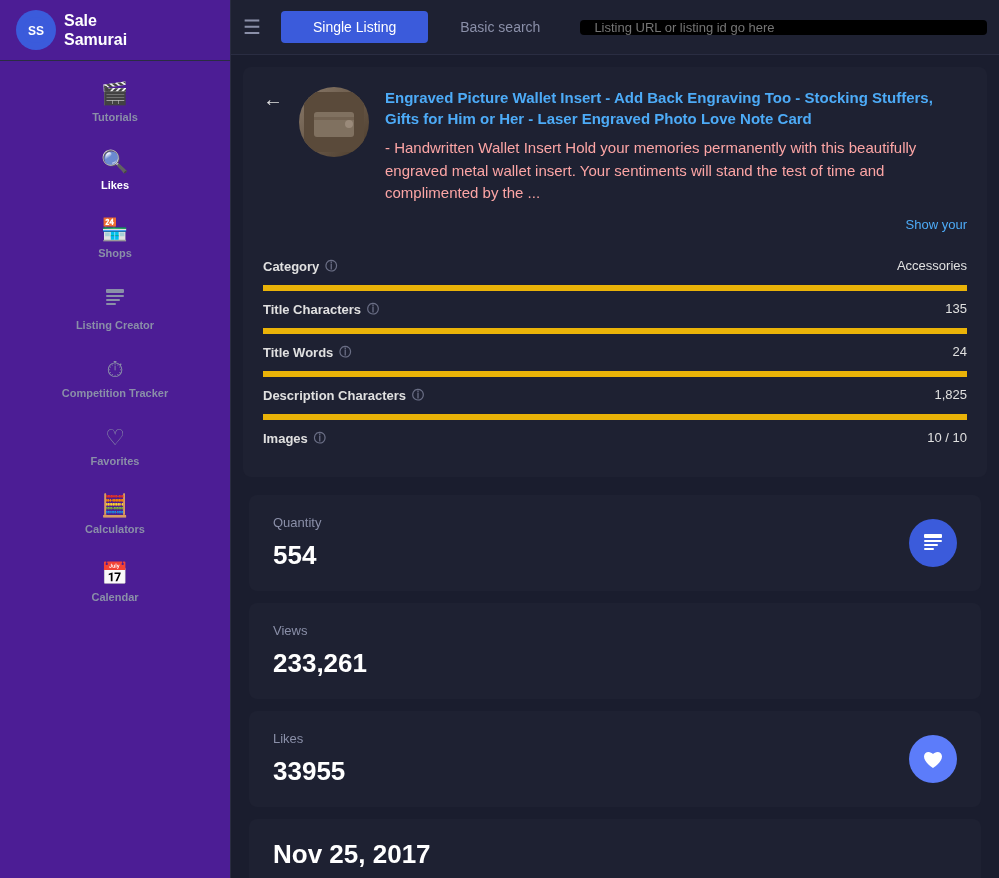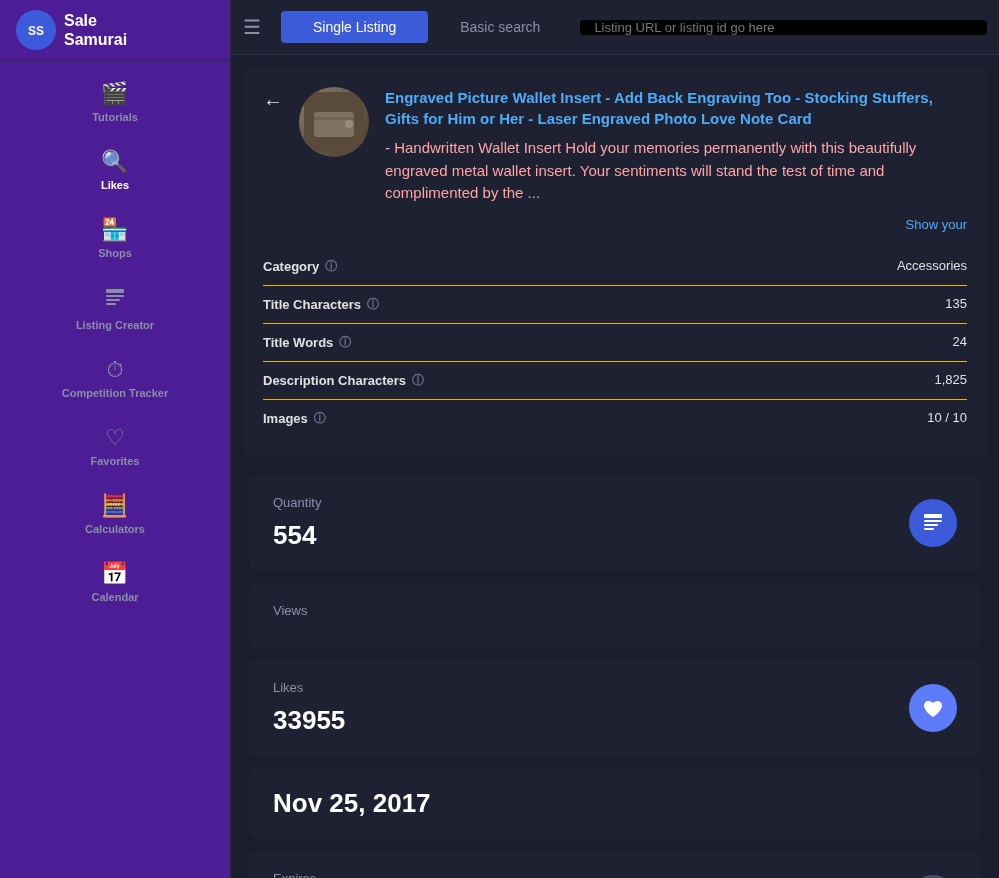--- a/index.html
+++ b/index.html
@@ -215,21 +215,21 @@
     .meta-table {
       margin-top: 16px;
       display: grid;
       grid-template-columns: 1fr 1fr;
       gap: 0;
     }
     .meta-row {
       display: flex;
       justify-content: space-between;
       padding: 10px 0;
-      border-bottom: 1px solid #eab308;
+      border-bottom: 6px solid #eab308;
       grid-column: 1 / -1;
     }
     .meta-label {
       color: #e0e0e0;
       font-size: 13px;
       font-weight: 600;
       display: flex;
       align-items: center;
       gap: 6px;
     }
@@ -441,20 +441,21 @@
             <rect x="3" y="3" width="18" height="4" rx="1"></rect>
             <rect x="3" y="9" width="18" height="2" rx="1"></rect>
             <rect x="3" y="13" width="14" height="2" rx="1"></rect>
             <rect x="3" y="17" width="10" height="2" rx="1"></rect>
           </svg>
         </div>
       </div>
 
       <div class="stat-card">
         <div class="stat-label">Views</div>
+        <div class="stat-value">233,261</div>
       </div>
 
       <div class="stat-card">
         <div class="stat-label">Likes</div>
         <div class="stat-value">33955</div>
         <div class="stat-icon-circle indigo">
           <svg width="24" height="24" viewBox="0 0 24 24" fill="white">
             <path d="M12 21C12 21 3 15.5 3 9.5C3 7 5 5 7.5 5C9.24 5 10.91 6.01 12 7.08C13.09 6.01 14.76 5 16.5 5C19 5 21 7 21 9.5C21 15.5 12 21 12 21Z"></path>
           </svg>
         </div>

